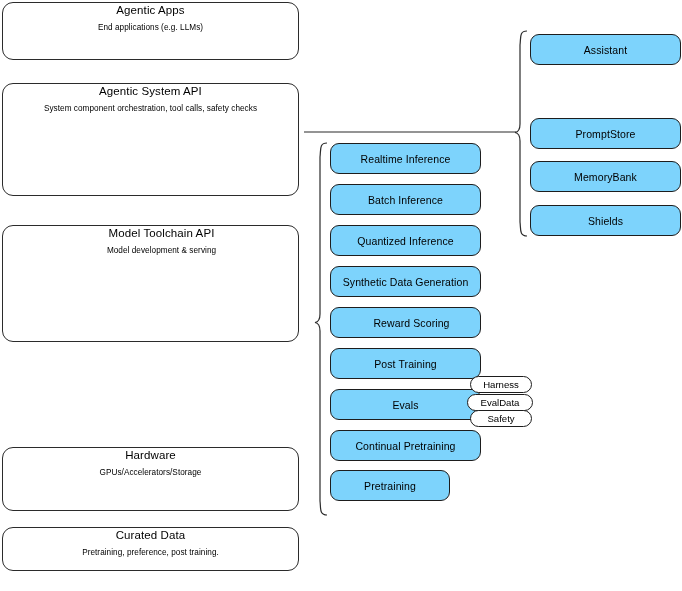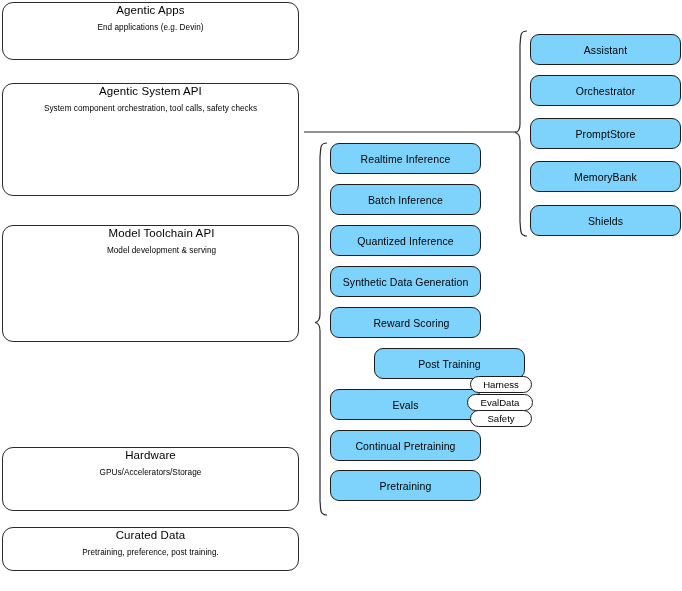--- a/index.html
+++ b/index.html
@@ -102,21 +102,21 @@
              C 319 143, 321 150, 320 157
              L 320 314
              C 320 320, 318 322, 315 322.5
              C 318 323, 320 325, 320 331
              L 320 501
              C 321 508, 319 515, 327 515" fill="none" stroke="#2b2b2b" stroke-width="1.2"></path>
   </svg>
 
   <div class="stack-box" style="left:2px; top:2px; width:297px; height:58px;">
     <div class="stack-title">Agentic Apps</div>
-    <div class="stack-sub">End applications (e.g. Devin)</div>
+    <div class="stack-sub">End applications (e.g. LLMs)</div>
   </div>
 
   <div class="stack-box" style="left:2px; top:83px; width:297px; height:113px;">
     <div class="stack-title">Agentic System API</div>
     <div class="stack-sub">System component orchestration, tool calls, safety checks</div>
   </div>
 
   <div class="stack-box" style="left:2px; top:225px; width:297px; height:117px;padding-left:32px;">
     <div class="stack-title">Model Toolchain API</div>
     <div class="stack-sub">Model development &amp; serving</div>
@@ -136,37 +136,36 @@
   <div class="pill-box" style="left:330px; top:143px; width:151px; height:31px;">Realtime Inference</div>
 
   <div class="pill-box" style="left:330px; top:184px; width:151px; height:31px;">Batch Inference</div>
 
   <div class="pill-box" style="left:330px; top:225px; width:151px; height:31px;">Quantized Inference</div>
 
   <div class="pill-box" style="left:330px; top:266px; width:151px; height:31px;">Synthetic Data Generation</div>
 
   <div class="pill-box" style="left:330px; top:307px; width:151px; height:31px;padding-left:12px;">Reward Scoring</div>
 
-  <div class="pill-box" style="left:330px; top:348px; width:151px; height:31px;margin-left:44px;">Post Training</div>
+  <div class="pill-box" style="left:330px; top:348px; width:151px; height:31px;">Post Training</div>
 
   <div class="pill-box" style="left:330px; top:389px; width:151px; height:31px;">Evals</div>
 
   <div class="pill-box" style="left:330px; top:430px; width:151px; height:31px;">Continual Pretraining</div>
 
-  <div class="pill-box" style="left:330px; top:470px; width:151px; height:31px;">Pretraining</div>
+  <div class="pill-box" style="left:330px; top:470px; width:120px; height:31px;">Pretraining</div>
 
   <div class="mini-pill" style="left:470px; top:376px; width:62px; height:17px;">Harness</div>
 
   <div class="mini-pill" style="left:467px; top:394px; width:66px; height:17px;">EvalData</div>
 
   <div class="mini-pill" style="left:470px; top:410px; width:62px; height:17px;">Safety</div>
 
   <div class="pill-box" style="left:530px; top:34px; width:151px; height:31px;">Assistant</div>
 
-  <div class="pill-box" style="left:530px; top:75px; width:151px; height:31px;">Orchestrator</div>
 
   <div class="pill-box" style="left:530px; top:118px; width:151px; height:31px;">PromptStore</div>
 
   <div class="pill-box" style="left:530px; top:161px; width:151px; height:31px;">MemoryBank</div>
 
   <div class="pill-box" style="left:530px; top:205px; width:151px; height:31px;text-align:center;">Shields</div>
 
 </div>
 
 </body></html>

